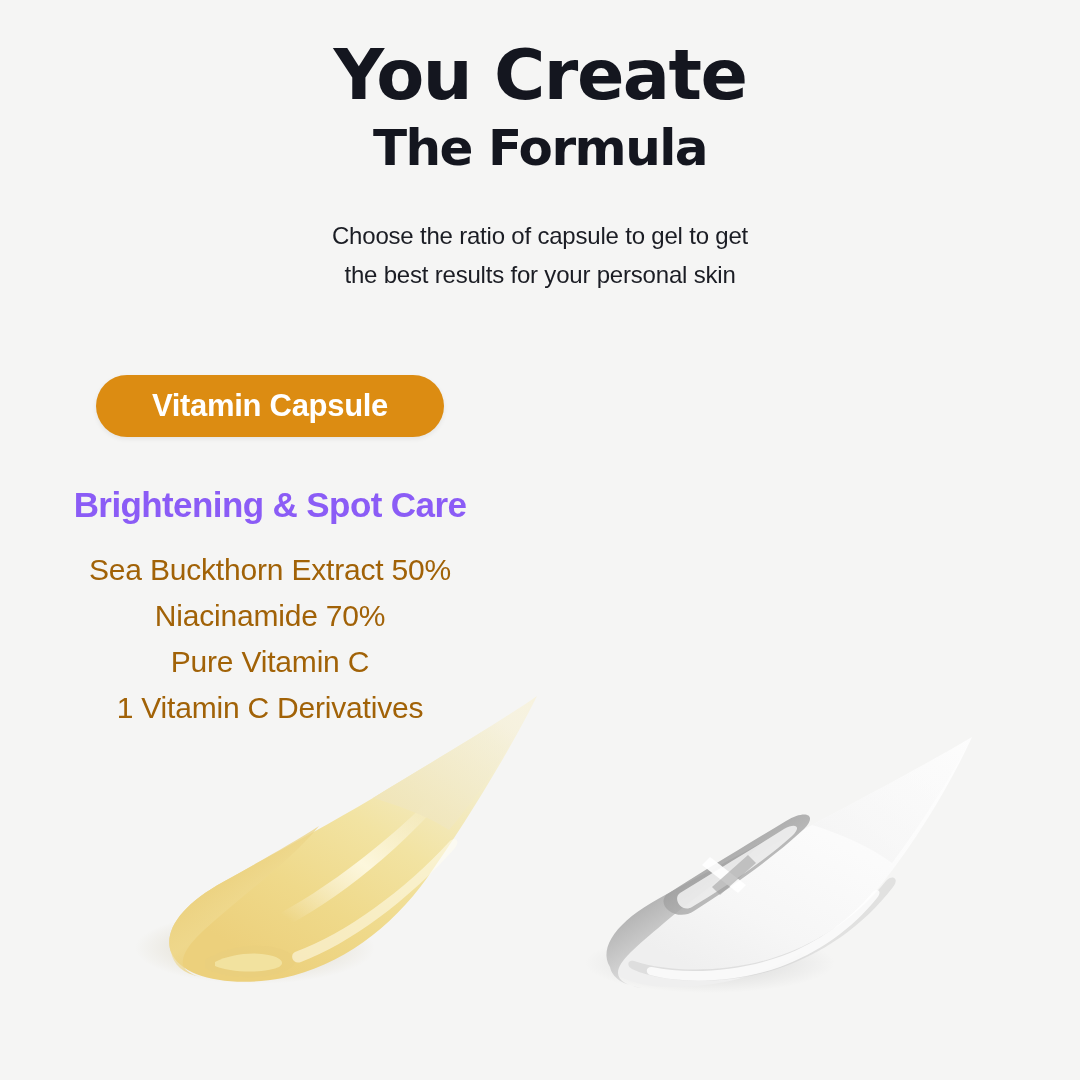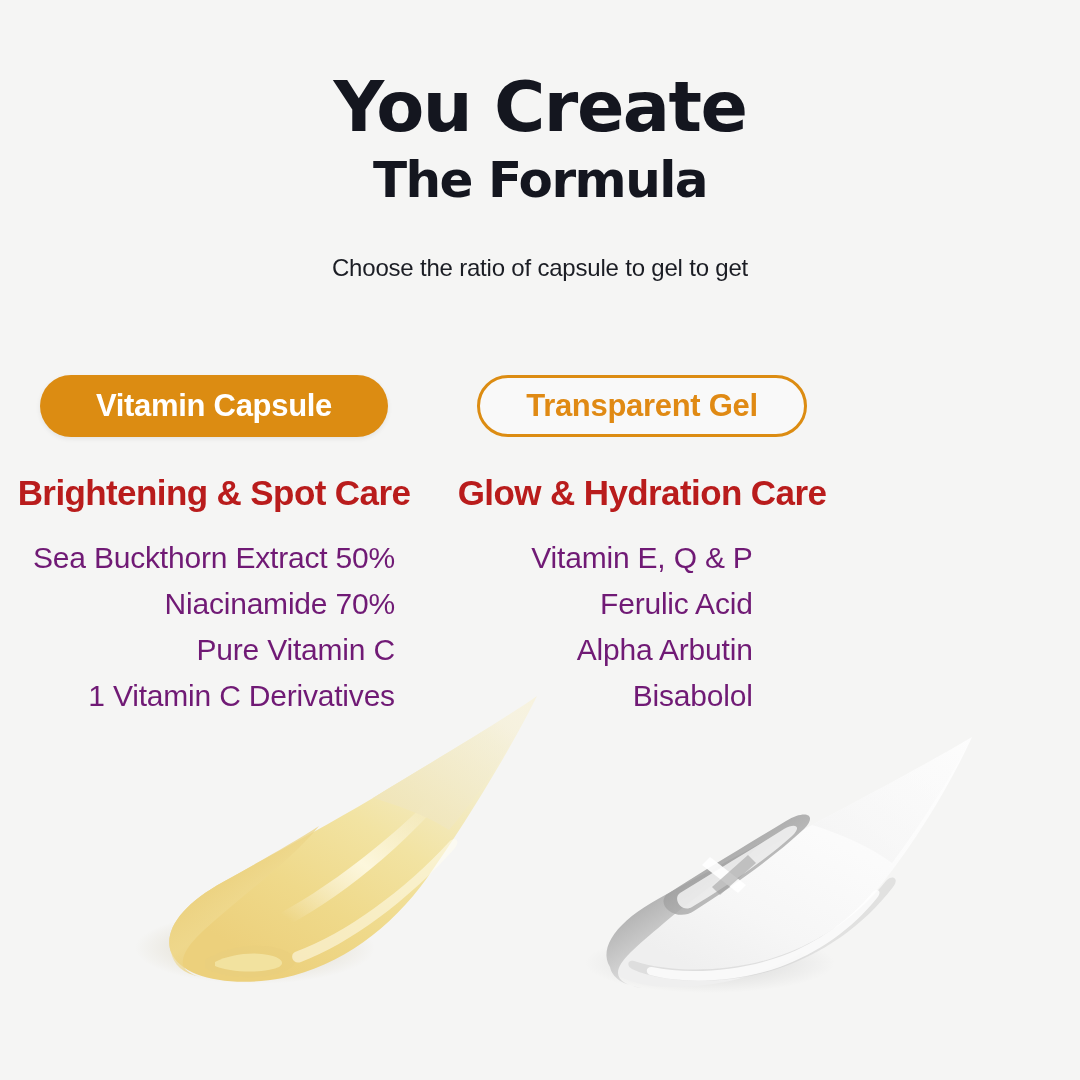--- a/index.html
+++ b/index.html
@@ -24,21 +24,21 @@
   
   .header {
     position: absolute;
     top: 0;
     left: 0;
     width: 1080px;
     text-align: center;
   }
   .title {
     margin: 0;
-    padding-top: 72px;
+    padding-top: 40px;
     color: #14161f;
     font-family: "DejaVu Sans", sans-serif;
     font-weight: 700;
     font-size: 70px;
     line-height: 70px;
     letter-spacing: -1.5px;
   }
   .title-line-2 {
     display: block;
     font-size: 50px;
@@ -94,44 +94,43 @@
   }
   .badge-outline {
     background: rgba(255,255,255,0.45);
     color: #e08a14;
     border: 3px solid #dc8c12;
     padding: 0 46px;
   }
 
   .section-heading {
     margin: 0;
-    padding-top: 36px;
-    color: #b91c1c;
+    padding-top: 48px;
+    color: #8b5cf6;
     font-family: "Liberation Sans", sans-serif;
     font-weight: 700;
     font-size: 35px;
     letter-spacing: -0.6px;
     white-space: nowrap;
   }
 
   .ingredients {
     list-style: none;
     margin: 0;
     padding: 22px 0 0 0;
     text-align: center;
   }
   .ingredients li {
-    color: #701a75;
+    color: #a16207;
     font-family: "Liberation Sans", sans-serif;
     font-weight: 400;
     font-size: 30px;
     line-height: 46px;
     letter-spacing: -0.2px;
     white-space: nowrap;
-    text-align: right;
   }
 
   
   .swatch-layer {
     position: absolute;
     top: 0;
     left: 0;
     width: 1080px;
     height: 1080px;
     pointer-events: none;
@@ -157,46 +156,37 @@
 
 <div class="page">
 
   <div class="header">
     <h1 class="title">
       <span>You Create</span>
       <span class="title-line-2">The Formula</span>
     </h1>
     <p class="subtitle">
       <span class="subtitle-line">Choose the ratio of capsule to gel to get</span>
+      <span class="subtitle-line">the best results for your personal skin</span>
     </p>
   </div>
 
   <div class="columns">
 
     <div class="column">
       <div class="badge badge-filled">Vitamin Capsule</div>
       <h2 class="section-heading">Brightening &amp; Spot Care</h2>
       <ul class="ingredients">
         <li>Sea Buckthorn Extract 50%</li>
         <li>Niacinamide 70%</li>
         <li>Pure Vitamin C</li>
         <li>1 Vitamin C Derivatives</li>
       </ul>
     </div>
 
-    <div class="column">
-      <div class="badge badge-outline">Transparent Gel</div>
-      <h2 class="section-heading">Glow &amp; Hydration Care</h2>
-      <ul class="ingredients">
-        <li>Vitamin E, Q &amp; P</li>
-        <li>Ferulic Acid</li>
-        <li>Alpha Arbutin</li>
-        <li>Bisabolol</li>
-      </ul>
-    </div>
 
   </div>
 
   <div class="swatch-layer">
 
     <svg class="swatch swatch-capsule" viewBox="0 0 440 300">
       <defs>
         <linearGradient id="creamBody" x1="0.85" y1="0.05" x2="0.18" y2="0.88">
           <stop offset="0%" stop-color="#f7f2dd"></stop>
           <stop offset="22%" stop-color="#f3ecc8"></stop>

